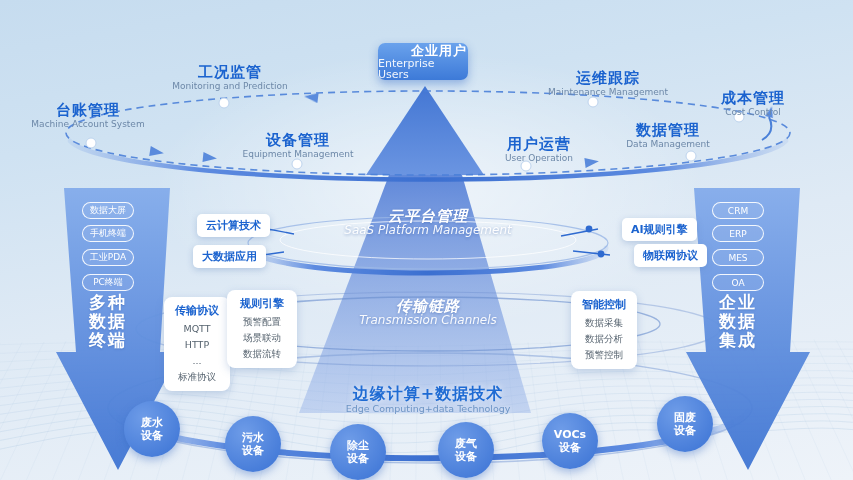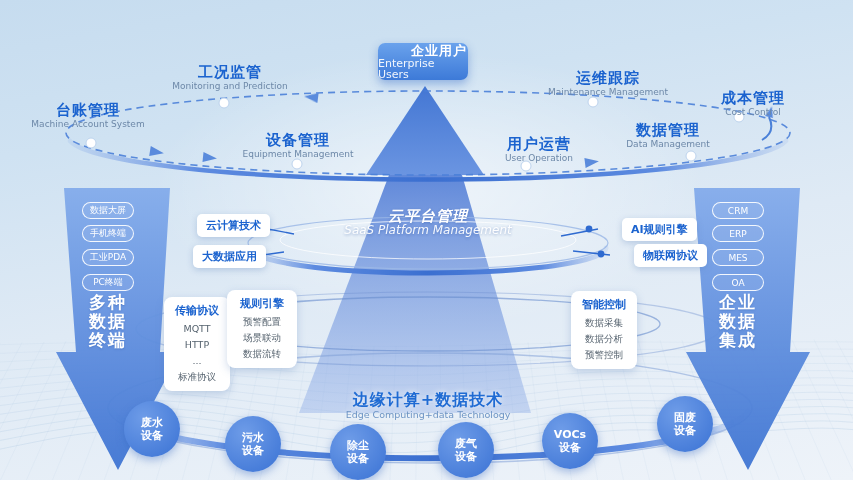--- a/index.html
+++ b/index.html
@@ -19,21 +19,21 @@
   .orbit-label{position:absolute;transform:translateX(-50%);text-align:center;white-space:nowrap;}
   .ol-t{font-size:15px;font-weight:bold;color:#1b63cf;letter-spacing:1px;line-height:17px;}
   .ol-s{font-size:9px;color:#6d88a8;line-height:11px;}
   
   .ring-title{position:absolute;transform:translateX(-50%);text-align:center;color:#fff;white-space:nowrap;
     text-shadow:0 1px 3px rgba(40,80,160,.45);font-style:italic;}
   .ring-title .t{font-size:15px;font-weight:bold;letter-spacing:1px;line-height:17px;}
   .ring-title .s{font-size:12px;opacity:.92;line-height:11px;}
   
   .edge-title{position:absolute;transform:translateX(-50%);text-align:center;white-space:nowrap;
-    text-shadow:0 0 6px rgba(255,255,255,.85);margin-top:6px;}
+    text-shadow:0 0 6px rgba(255,255,255,.85);}
   .edge-title .t{font-size:16px;font-weight:bold;color:#1f6bd3;letter-spacing:1px;line-height:19px;}
   .edge-title .s{font-size:9.5px;color:#6d94c4;line-height:12px;}
   
   .tech-box{position:absolute;background:#fff;border-radius:5px;box-shadow:0 2px 6px rgba(80,120,180,.3);
     color:#1b63cf;font-weight:bold;font-size:11px;padding:4px 9px;white-space:nowrap;margin-left:24px;}
   
   .card{position:absolute;background:#fff;border-radius:8px;box-shadow:0 3px 8px rgba(80,120,180,.28);
     text-align:center;padding:6px 4px;}
   .card .ct{color:#1b63cf;font-weight:bold;font-size:11px;margin-bottom:3px;white-space:nowrap;}
   .card .ci{color:#55626e;font-size:9.5px;line-height:16px;white-space:nowrap;}
@@ -235,20 +235,24 @@
   <div class="ring-title" style="left:428px;top:208px">
     <div class="t">云平台管理</div>
     <div class="s">SaaS Platform Management</div>
   </div>
 
   <div class="tech-box" style="left:173px;top:214px">云计算技术</div>
   <div class="tech-box" style="left:169px;top:245px">大数据应用</div>
   <div class="tech-box" style="left:598px;top:218px">AI规则引擎</div>
   <div class="tech-box" style="left:610px;top:244px">物联网协议</div>
 
+  <div class="ring-title" style="left:428px;top:298px">
+    <div class="t">传输链路</div>
+    <div class="s">Transmission Channels</div>
+  </div>
 
   <div class="card" style="left:164px;top:297px;width:58px">
     <div class="ct">传输协议</div>
     <div class="ci">MQTT</div>
     <div class="ci">HTTP</div>
     <div class="ci">...</div>
     <div class="ci">标准协议</div>
   </div>
   <div class="card" style="left:227px;top:290px;width:62px">
     <div class="ct">规则引擎</div>

